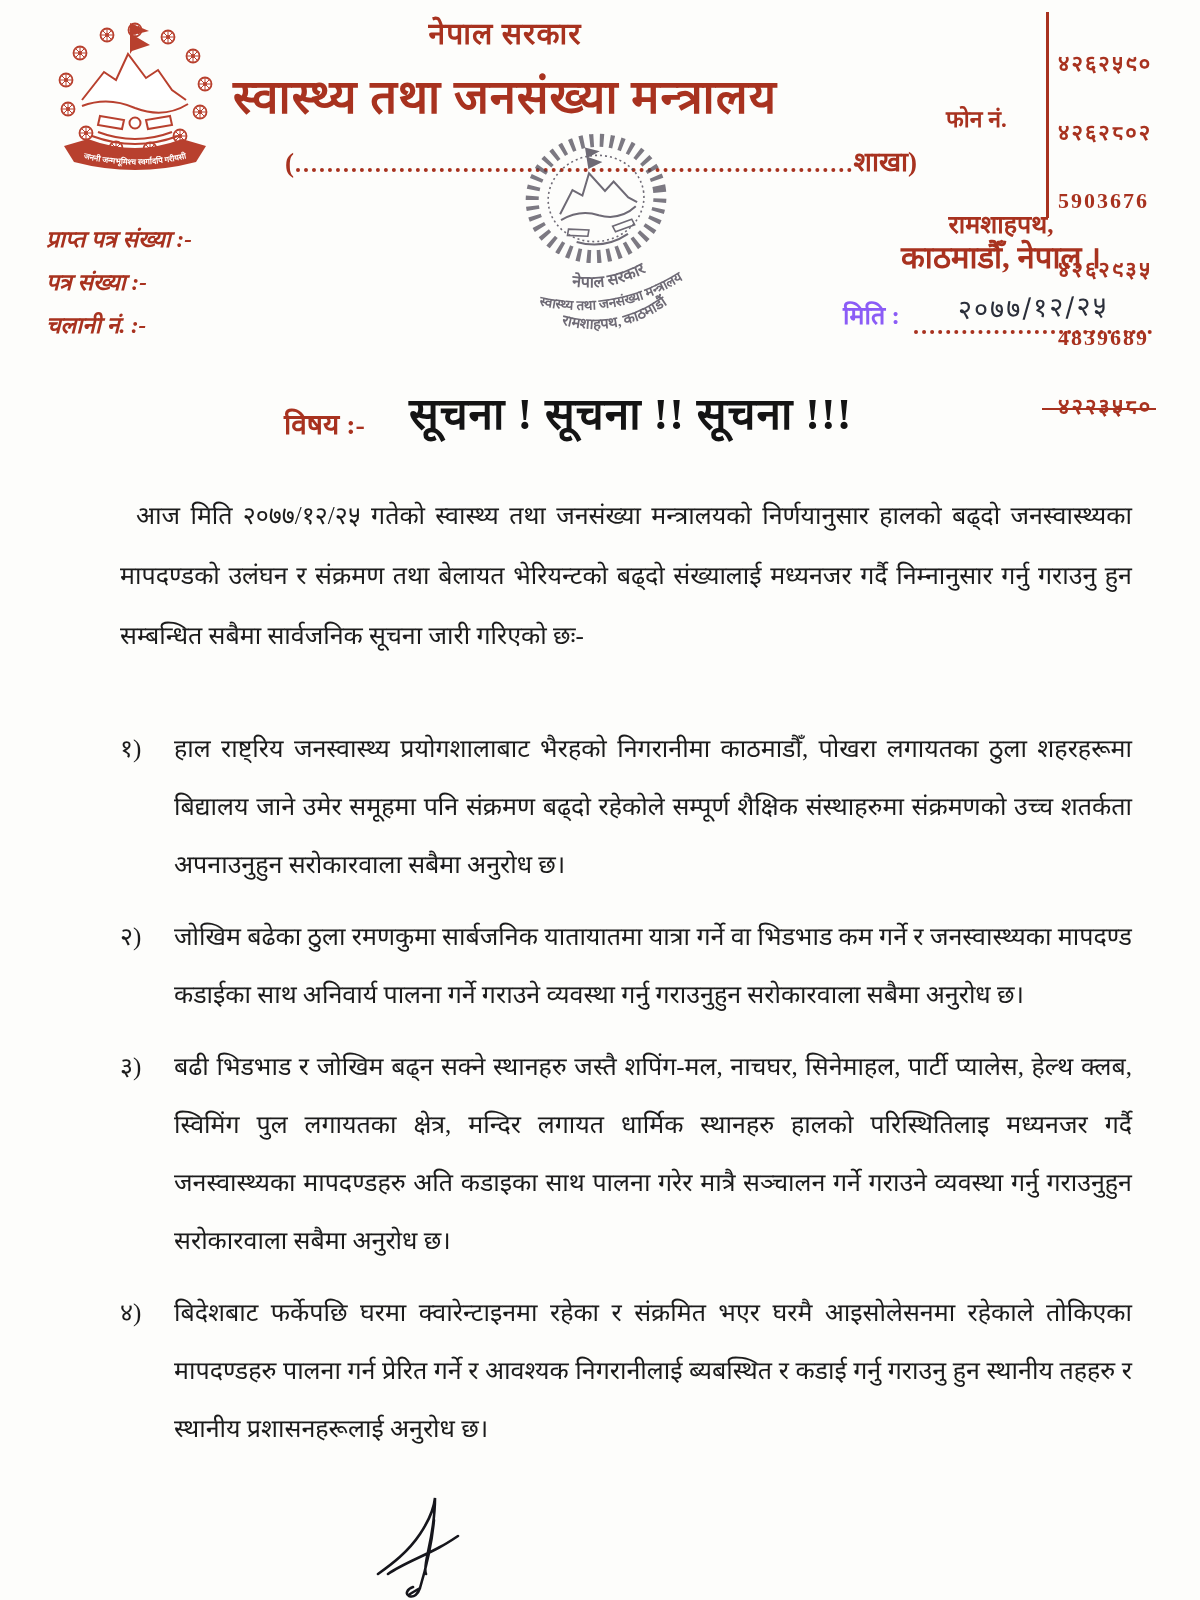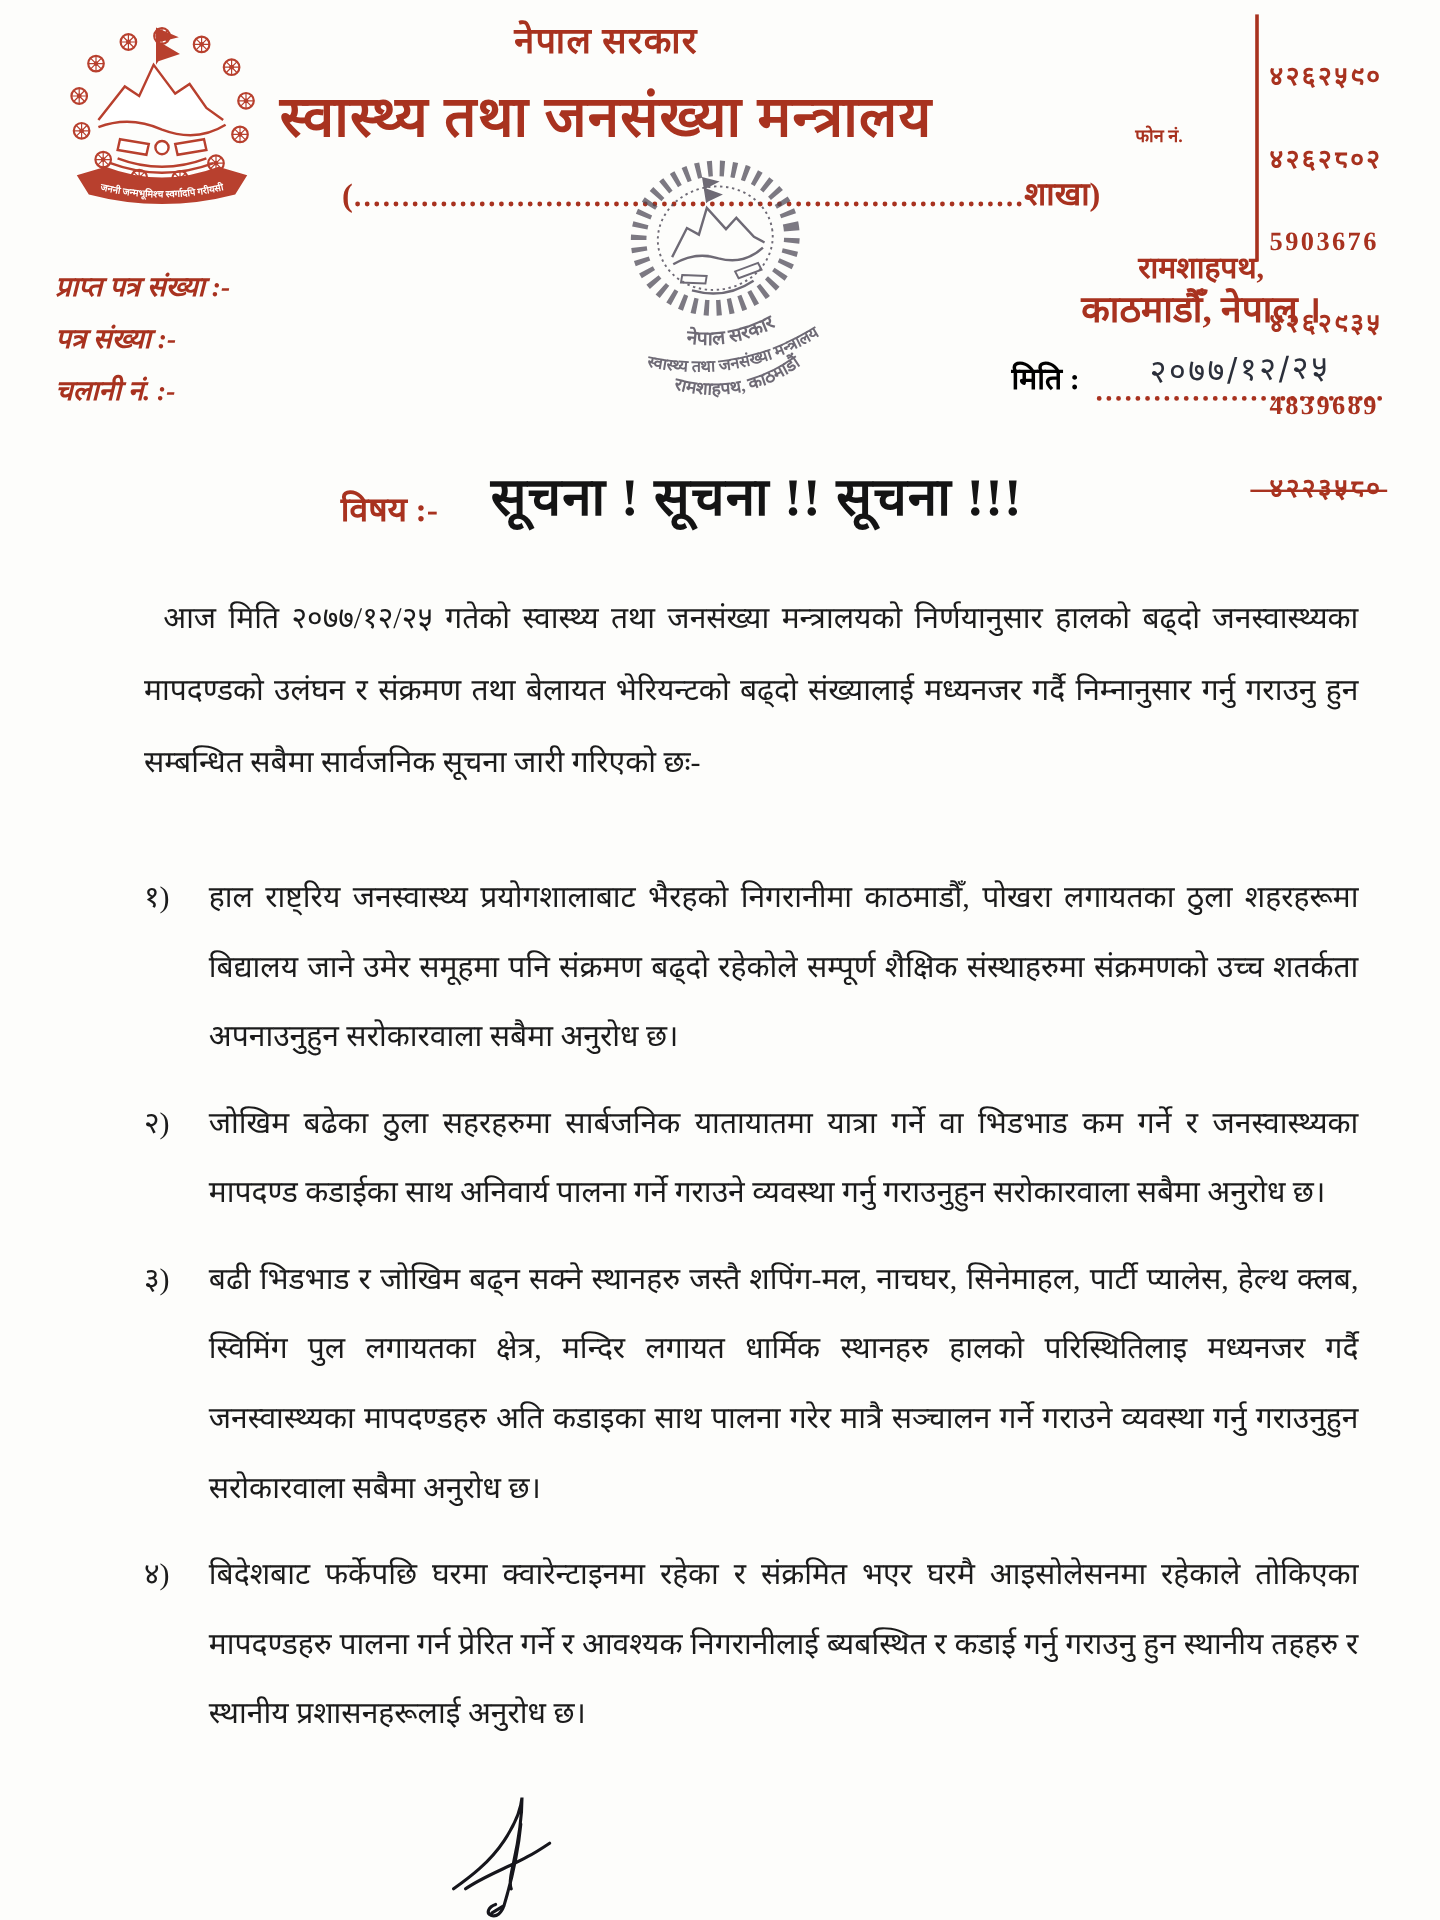--- a/index.html
+++ b/index.html
@@ -19,31 +19,31 @@
     position:absolute;left:285px;top:142px;width:632px;
     display:flex;align-items:flex-end;
     color:#a8321f;font-size:27px;font-weight:bold;
   }
   .branch-dots{flex:1;border-bottom:4px dotted #a8321f;margin:0 2px 7px 2px;height:1px;}
   .emblem-box{position:absolute;left:46px;top:20px;width:175px;height:160px;}
   .stamp-box{
     position:absolute;left:452px;top:120px;width:300px;height:232px;
     transform:rotate(-9deg);opacity:.82;
   }
-  .phone-label{position:absolute;left:946px;top:102px;color:#a8321f;font-size:15px;font-weight:bold;}
+  .phone-label{position:absolute;left:946px;top:102px;color:#a8321f;font-size:23px;font-weight:bold;}
   .phone-rule{position:absolute;left:1046px;top:12px;width:2.5px;height:206px;background:#a8321f;}
   .phone-list{position:absolute;left:1058px;top:12px;color:#a8321f;font-size:22px;font-weight:bold;letter-spacing:2px;}
   .phone{line-height:32.5px;position:relative;white-space:nowrap;margin-top:36px;}
   .phone.struck::after{
     content:"";position:absolute;left:-16px;right:-4px;top:17px;height:2.5px;background:#a8321f;
   }
   .addr{position:absolute;left:856px;top:208px;width:290px;text-align:center;color:#a8321f;font-weight:bold;}
   .addr-line1{font-size:25px;line-height:33px;}
   .addr-line2{font-size:31px;line-height:33px;}
-  .date-label{position:absolute;left:843px;top:297px;color:#000000;font-size:25px;font-weight:bold;}
+  .date-label{position:absolute;left:843px;top:297px;color:#8b5cf6;font-size:25px;font-weight:bold;}
   .date-line{
     position:absolute;left:914px;top:288px;width:238px;height:42px;
     border-bottom:4px dotted #a8321f;text-align:center;
   }
   .date-value{
     display:inline-block;color:#2b2f3a;font-size:27px;letter-spacing:2px;
     transform:rotate(-1.5deg);font-family:"DejaVu Sans",sans-serif;
   }
   .refs{position:absolute;left:46px;top:218px;color:#a8321f;font-size:23px;font-weight:bold;}
   .ref-line{line-height:43px;font-style:italic;}
@@ -182,21 +182,21 @@
 
   <div class="subject-row">
     <span class="subject-label">विषय :-</span>
     <span class="subject-title">सूचना ! सूचना !! सूचना !!!</span>
   </div>
 
   <div class="body-text">
     <p class="intro">आज मिति २०७७/१२/२५ गतेको स्वास्थ्य तथा जनसंख्या मन्त्रालयको निर्णयानुसार हालको बढ्दो जनस्वास्थ्यका मापदण्डको उलंघन र संक्रमण तथा बेलायत भेरियन्टको बढ्दो संख्यालाई मध्यनजर गर्दै निम्नानुसार गर्नु गराउनु हुन सम्बन्धित सबैमा सार्वजनिक सूचना जारी गरिएको छः-</p>
     <div>
         <div class="item"><span class="num">१)</span><span>हाल राष्ट्रिय जनस्वास्थ्य प्रयोगशालाबाट भैरहको निगरानीमा काठमाडौँ, पोखरा लगायतका ठुला शहरहरूमा बिद्यालय जाने उमेर समूहमा पनि संक्रमण बढ्दो रहेकोले सम्पूर्ण शैक्षिक संस्थाहरुमा संक्रमणको उच्च शतर्कता अपनाउनुहुन सरोकारवाला सबैमा अनुरोध छ।</span></div>
-        <div class="item"><span class="num">२)</span><span>जोखिम बढेका ठुला सहरहरुमा सार्बजनिक यातायातमा यात्रा गर्ने वा भिडभाड कम गर्ने र जनस्वास्थ्यका मापदण्ड कडाईका साथ अनिवार्य पालना गर्ने गराउने व्यवस्था गर्नु गराउनुहुन सरोकारवाला सबैमा अनुरोध छ।</span></div>
+        <div class="item"><span class="num">२)</span><span>जोखिम बढेका ठुला रमणकुमा सार्बजनिक यातायातमा यात्रा गर्ने वा भिडभाड कम गर्ने र जनस्वास्थ्यका मापदण्ड कडाईका साथ अनिवार्य पालना गर्ने गराउने व्यवस्था गर्नु गराउनुहुन सरोकारवाला सबैमा अनुरोध छ।</span></div>
         <div class="item"><span class="num">३)</span><span>बढी भिडभाड र जोखिम बढ्न सक्ने स्थानहरु जस्तै शपिंग-मल, नाचघर, सिनेमाहल, पार्टी प्यालेस, हेल्थ क्लब, स्विमिंग पुल लगायतका क्षेत्र, मन्दिर लगायत धार्मिक स्थानहरु हालको परिस्थितिलाइ मध्यनजर गर्दै जनस्वास्थ्यका मापदण्डहरु अति कडाइका साथ पालना गरेर मात्रै सञ्चालन गर्ने गराउने व्यवस्था गर्नु गराउनुहुन सरोकारवाला सबैमा अनुरोध छ।</span></div>
         <div class="item"><span class="num">४)</span><span>बिदेशबाट फर्केपछि घरमा क्वारेन्टाइनमा रहेका र संक्रमित भएर घरमै आइसोलेसनमा रहेकाले तोकिएका मापदण्डहरु पालना गर्न प्रेरित गर्ने र आवश्यक निगरानीलाई ब्यबस्थित र कडाई गर्नु गराउनु हुन स्थानीय तहहरु र स्थानीय प्रशासनहरूलाई अनुरोध छ।</span></div>
       </div>
   </div>
 
   <div class="signature">
     <svg viewBox="0 0 100 110" width="100" height="110">
       <path d="M4,84 C18,74 34,62 46,44 C54,32 60,18 61,8 C61,22 58,44 54,62 C52,71 50,80 52,84
                M14,84 C28,74 50,66 66,57 C72,54 78,50 84,46
                M60,30 C58,52 52,78 46,98 C44,104 40,108 35,106 C31,104 33,99 39,97

